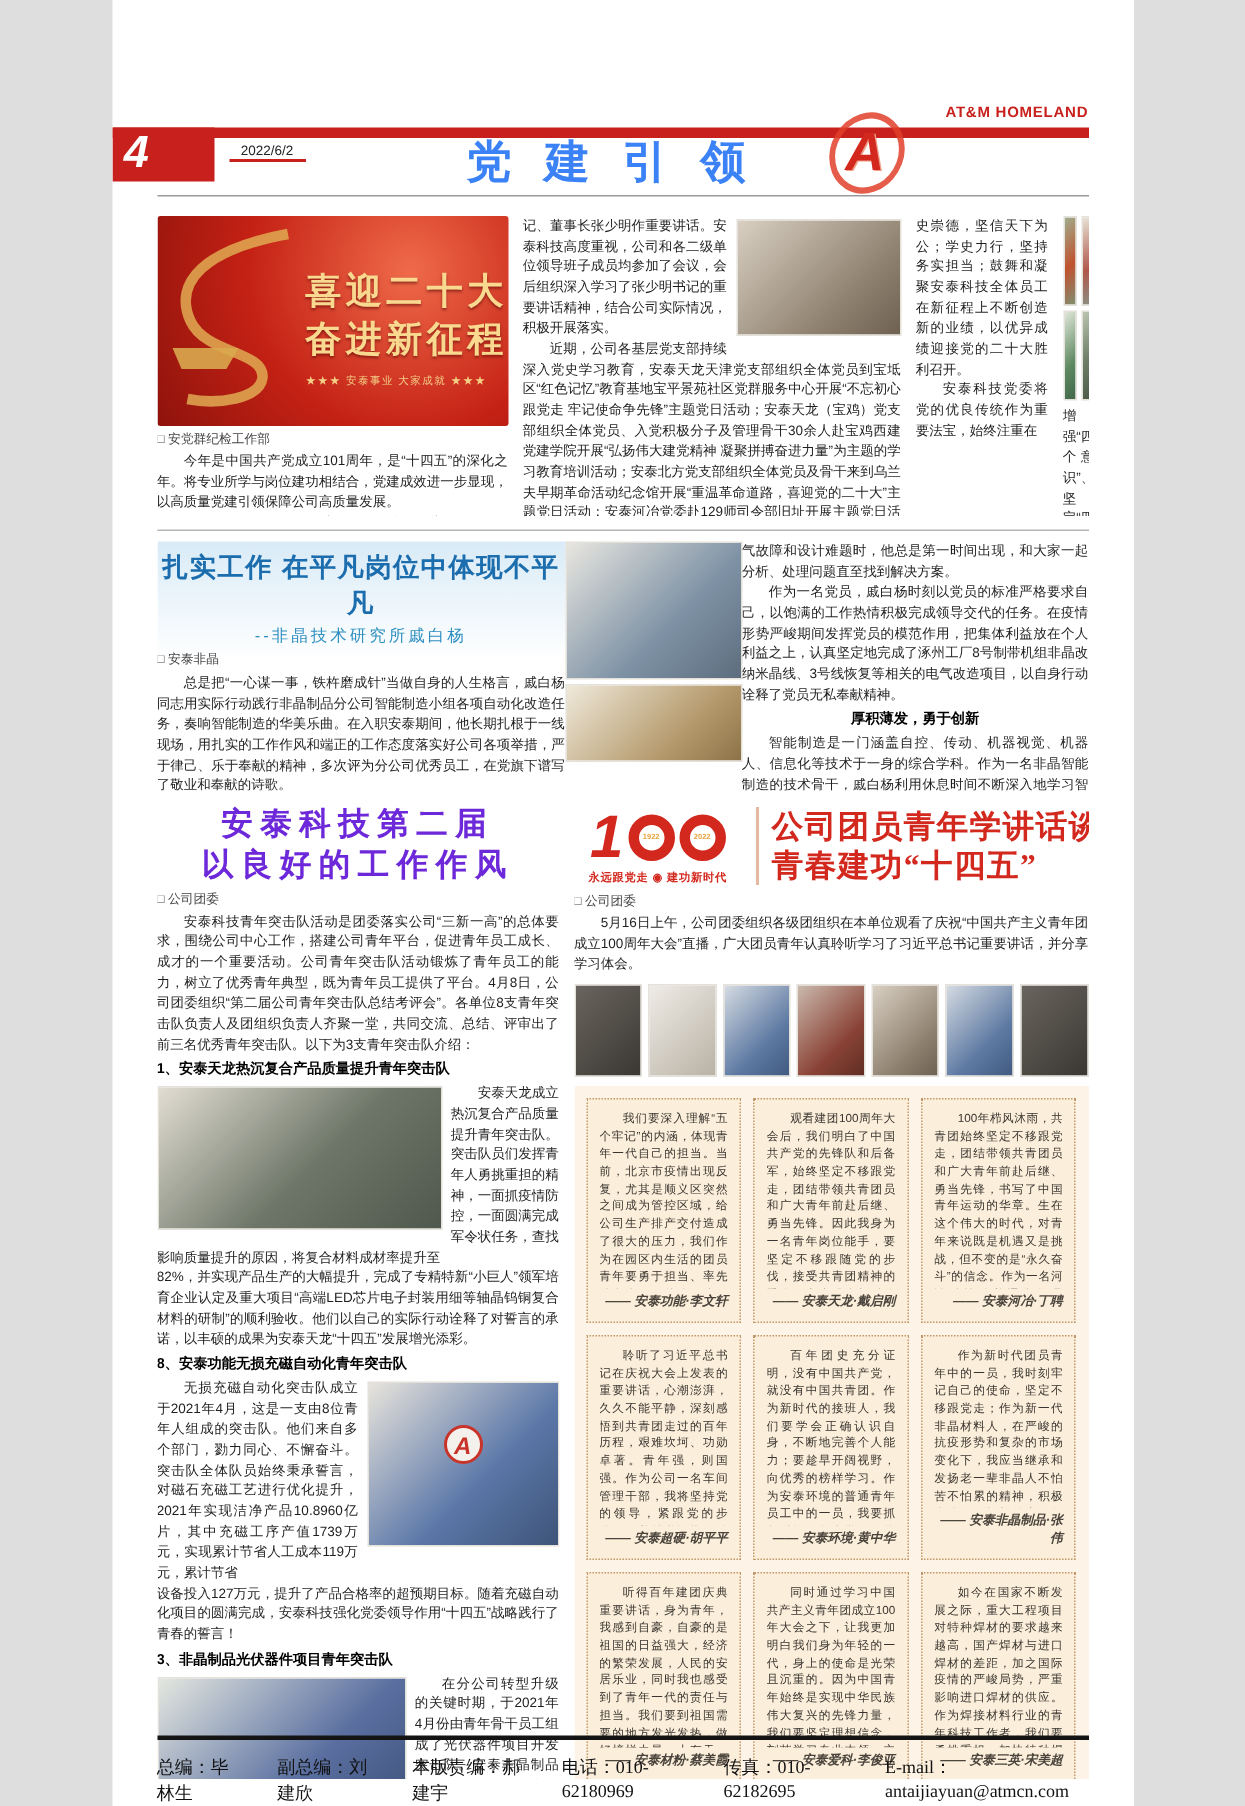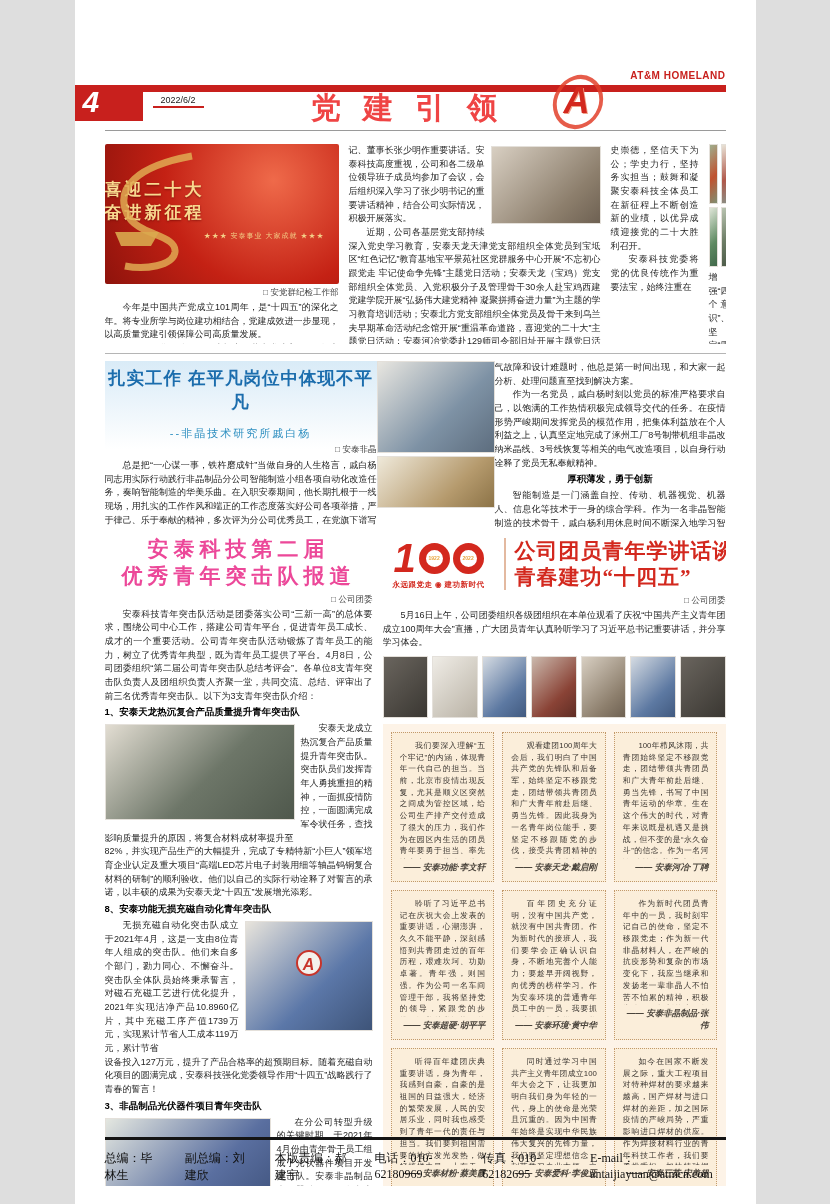--- a/index.html
+++ b/index.html
@@ -9,30 +9,30 @@
 
   
   .mast{position:relative;height:60px}
   .homeland{position:absolute;right:0;top:-2px;color:#c8201d;font-weight:bold;font-size:10px;letter-spacing:.5px}
   .bar{position:absolute;left:-30px;right:0;top:13px;height:7px;background:#c8201d}
   .pagechip{position:absolute;left:-30px;top:13px;width:68px;height:36px;background:#c8201d;color:#fff;
             font-size:30px;font-weight:bold;font-style:italic;line-height:34px;padding-left:8px}
   .datechip{position:absolute;left:48px;top:21px;background:#fff;font-size:9px;padding:2px 8px 1px 8px;
             border-bottom:2px solid #c8201d;color:#222}
   .sectitle{position:absolute;left:0;right:0;top:16px;text-align:center;font-size:30px;font-weight:bold;
-            letter-spacing:22px;color:#ef4444;font-family:"Liberation Serif",serif}
+            letter-spacing:22px;color:#3b82f6;font-family:"Liberation Serif",serif}
   .atmlogo{position:absolute;left:445px;top:2px;width:56px;height:56px}
   .atmlogo .ring{position:absolute;inset:2px;border:4px solid #e2402a;border-radius:50%;transform:rotate(-18deg) skewX(-8deg);opacity:.85}
   .atmlogo .a{position:absolute;left:14px;top:6px;font-size:36px;font-weight:bold;font-style:italic;color:#d3281e;text-shadow:1px 1px 0 #f0a089}
   .mastrule{position:absolute;left:0;right:0;top:58px;border-top:1px solid #9a9a9a}
 
   
   .t{font-size:9px;line-height:1.52;text-align:justify;color:#1e1e1e}
   .indent{text-indent:2em}
-  .byline{text-align:right;font-size:8.5px;color:#444;margin:3px 0 2px 0}
+  .byline{text-align:left;font-size:8.5px;color:#444;margin:3px 0 2px 0}
   .subhead{font-size:9.5px;font-weight:bold;text-align:center;margin:3px 0;color:#000}
   .numhead{font-size:9.5px;font-weight:bold;margin:3px 0;color:#000}
   .ph{background:linear-gradient(135deg,#cfc6b8,#a59a8a);border:1px solid #e4e0da;position:relative;overflow:hidden}
   .ph-meet{background:linear-gradient(135deg,#d8cfc2,#8d7f6d 70%,#6e6152)}
   .ph-banner{background:linear-gradient(135deg,#9fae8d,#c0522f 55%,#7f8f72)}
   .ph-build{background:linear-gradient(160deg,#e8e2d6,#b0584a 60%,#8a8f85)}
   .ph-green{background:linear-gradient(135deg,#dfe6d8,#5e8a62 60%,#41684a)}
   .ph-mount{background:linear-gradient(150deg,#b9c4b1,#6d7d66 55%,#4c5a48)}
   .ph-worker{background:linear-gradient(135deg,#e8e6e0,#7e92a5 60%,#5d6d7e)}
   .ph-parts{background:linear-gradient(135deg,#efe9da,#b59a6d 65%,#8c7347)}
@@ -44,49 +44,49 @@
   .ph-blue{background:linear-gradient(135deg,#d5dbe2,#5d79a2 65%,#415a80)}
   .ph-red{background:linear-gradient(135deg,#cbb9ad,#8a4336 65%,#5f2d24)}
   .alogo-dot{position:absolute;left:50%;top:26%;width:26px;height:26px;margin-left:-13px;background:#f4f1ec;
              border-radius:50%;color:#c8342a;font-weight:bold;font-style:italic;font-size:16px;text-align:center;line-height:25px;border:2px solid #c8342a}
 
   
   .art1{display:flex;gap:10px;margin-top:12px;height:200px;overflow:hidden}
   .a1-colA{width:234px;flex:none}
   .banner{height:140px;background:radial-gradient(circle at 72% 26%,#ef6a4a,#c42114 55%,#8e130c);
           position:relative;overflow:hidden;border-radius:2px}
-  .b1,.b2{color:#f8d98f;font-size:17px;font-weight:bold;padding-right:0;letter-spacing:3px;
+  .b1,.b2{color:#f8d98f;font-size:24px;font-weight:bold;text-align:right;padding-right:0;letter-spacing:3px;
           text-shadow:0 1px 2px rgba(80,0,0,.55);font-family:"Liberation Serif",serif}
   .b1{margin-top:34px}
   .b3{color:#f3cf87;font-size:7px;text-align:right;padding-right:14px;margin-top:7px;letter-spacing:1px}
   .swirl{position:absolute;left:-8px;top:4px}
   .a1-colB{width:252px;flex:none}
   .a1-photoB{float:right;width:110px;height:78px;margin:2px 0 4px 6px}
   .a1-colC{width:88px;flex:none}
   .a1-colD{flex:1}
   .pgrid{display:grid;grid-template-columns:1fr 1fr;gap:3px;margin-bottom:4px}
   .pgrid .ph{height:60px}
 
   
   .art2{display:flex;border-top:1px solid #b5b5b5;margin-top:9px;padding-top:7px;height:174px;overflow:hidden}
   .a2-left{width:272px;flex:none}
   .a2-head{background:linear-gradient(180deg,#d9ebf7,#ffffff 90%);text-align:center;padding:5px 0 1px 0}
   .a2-title{font-size:17.5px;color:#1b6dad;font-weight:bold;letter-spacing:1px}
-  .a2-sub{font-size:11px;color:#2e8fc0;margin-top:12px;letter-spacing:2px}
+  .a2-sub{font-size:11px;color:#2e8fc0;margin-top:2px;letter-spacing:2px}
   .a2-photos{width:118px;flex:none;display:flex;flex-direction:column;gap:3px}
   .a2-photos .p1{height:92px}
   .a2-photos .p2{height:52px}
   .a2-right{flex:1}
 
   
   .botrow{display:flex;gap:10px;margin-top:9px;height:650px;overflow:hidden}
 
   
   .art3{width:268px;flex:none;overflow:hidden}
-  .a3-title{color:#ec4899;font-size:21px;font-weight:bold;text-align:center;letter-spacing:5px;line-height:1.3;
+  .a3-title{color:#6d28d9;font-size:21px;font-weight:bold;text-align:center;letter-spacing:5px;line-height:1.3;
             font-family:"Liberation Serif",serif}
   .wz{overflow:hidden}
   .phL{float:left;margin:2px 6px 3px 0}
   .phR{float:right;margin:2px 0 3px 6px}
   .a3p1{width:190px;height:96px}
   .a3p2{width:128px;height:110px}
   .a3p3{width:166px;height:104px}
 
   
   .art4{flex:1;overflow:hidden}
@@ -103,21 +103,21 @@
   .birds{margin-left:auto;flex:none}
   .pstrip{display:flex;gap:4px;margin:6px 0 6px 0}
   .pstrip .ph{flex:1;height:62px}
   .qpanel{background:#fdf3e7;padding:8px;display:grid;grid-template-columns:1fr 1fr 1fr;gap:8px}
   .qbox{background:#fbeeda;border:1px dotted #c2996a;padding:7px 8px;height:150px;display:flex;flex-direction:column}
   .qbox.short{height:140px}
   .qtext{font-size:7.8px;line-height:1.5;text-align:justify;text-indent:2em;flex:1;overflow:hidden;color:#3a3530}
   .qauth{font-size:8.5px;font-style:italic;font-weight:bold;text-align:right;color:#4a443c;margin-top:3px}
 
   
-  .footer{position:absolute;left:30px;right:30px;bottom:20px;border-top:3px solid #141414;padding-top:10px;
+  .footer{position:absolute;left:30px;right:30px;bottom:0;border-top:3px solid #141414;padding-top:10px;
           display:flex;justify-content:center;gap:22px;font-size:12px;color:#111;font-family:"Liberation Serif",serif}
 </style>
 </head>
 <body>
 
 <div class="page">
 
   <header class="mast">
     <div class="homeland">AT&amp;M HOMELAND</div>
     <div class="bar"></div>
@@ -188,21 +188,21 @@
       <p class="t indent">作为一名党员，戚白杨时刻以党员的标准严格要求自己，以饱满的工作热情积极完成领导交代的任务。在疫情形势严峻期间发挥党员的模范作用，把集体利益放在个人利益之上，认真坚定地完成了涿州工厂8号制带机组非晶改纳米晶线、3号线恢复等相关的电气改造项目，以自身行动诠释了党员无私奉献精神。</p>
       <div class="subhead">厚积薄发，勇于创新</div>
       <p class="t indent">智能制造是一门涵盖自控、传动、机器视觉、机器人、信息化等技术于一身的综合学科。作为一名非晶智能制造的技术骨干，戚白杨利用休息时间不断深入地学习智能制造的相关理论课程。与智能制造小组同仁一起搭建完成了分公司的机器视觉、三维仿真、机器人等试验平台，验证了改造升级生产线中点胶、视觉检测等关键技术并成功应用。他还搭建了基于MES的数据采集及电子化标签装卸和发放控制系统，为智能制造的发展提供有力支撑，在平凡岗位中砥砺不凡。</p>
     </div>
   </section>
 
   <div class="botrow">
 
     <section class="art3">
       <div class="a3-title">安泰科技第二届</div>
-      <div class="a3-title">优秀青年突击队报道</div>
+      <div class="a3-title">以良好的工作作风</div>
       <div class="byline">□ 公司团委</div>
       <p class="t indent">安泰科技青年突击队活动是团委落实公司“三新一高”的总体要求，围绕公司中心工作，搭建公司青年平台，促进青年员工成长、成才的一个重要活动。公司青年突击队活动锻炼了青年员工的能力，树立了优秀青年典型，既为青年员工提供了平台。4月8日，公司团委组织“第二届公司青年突击队总结考评会”。各单位8支青年突击队负责人及团组织负责人齐聚一堂，共同交流、总结、评审出了前三名优秀青年突击队。以下为3支青年突击队介绍：</p>
 
       <div class="numhead">1、安泰天龙热沉复合产品质量提升青年突击队</div>
       <div class="wz">
         <div class="ph ph-team1 a3p1 phL"></div>
         <p class="t indent">安泰天龙成立热沉复合产品质量提升青年突击队。突击队员们发挥青年人勇挑重担的精神，一面抓疫情防控，一面圆满完成军令状任务，查找影响质量提升的原因，将复合材料成材率提升至</p>
       </div>
       <p class="t">82%，并实现产品生产的大幅提升，完成了专精特新“小巨人”领军培育企业认定及重大项目“高端LED芯片电子封装用细等轴晶钨铜复合材料的研制”的顺利验收。他们以自己的实际行动诠释了对誓言的承诺，以丰硕的成果为安泰天龙“十四五”发展增光添彩。</p>
 

